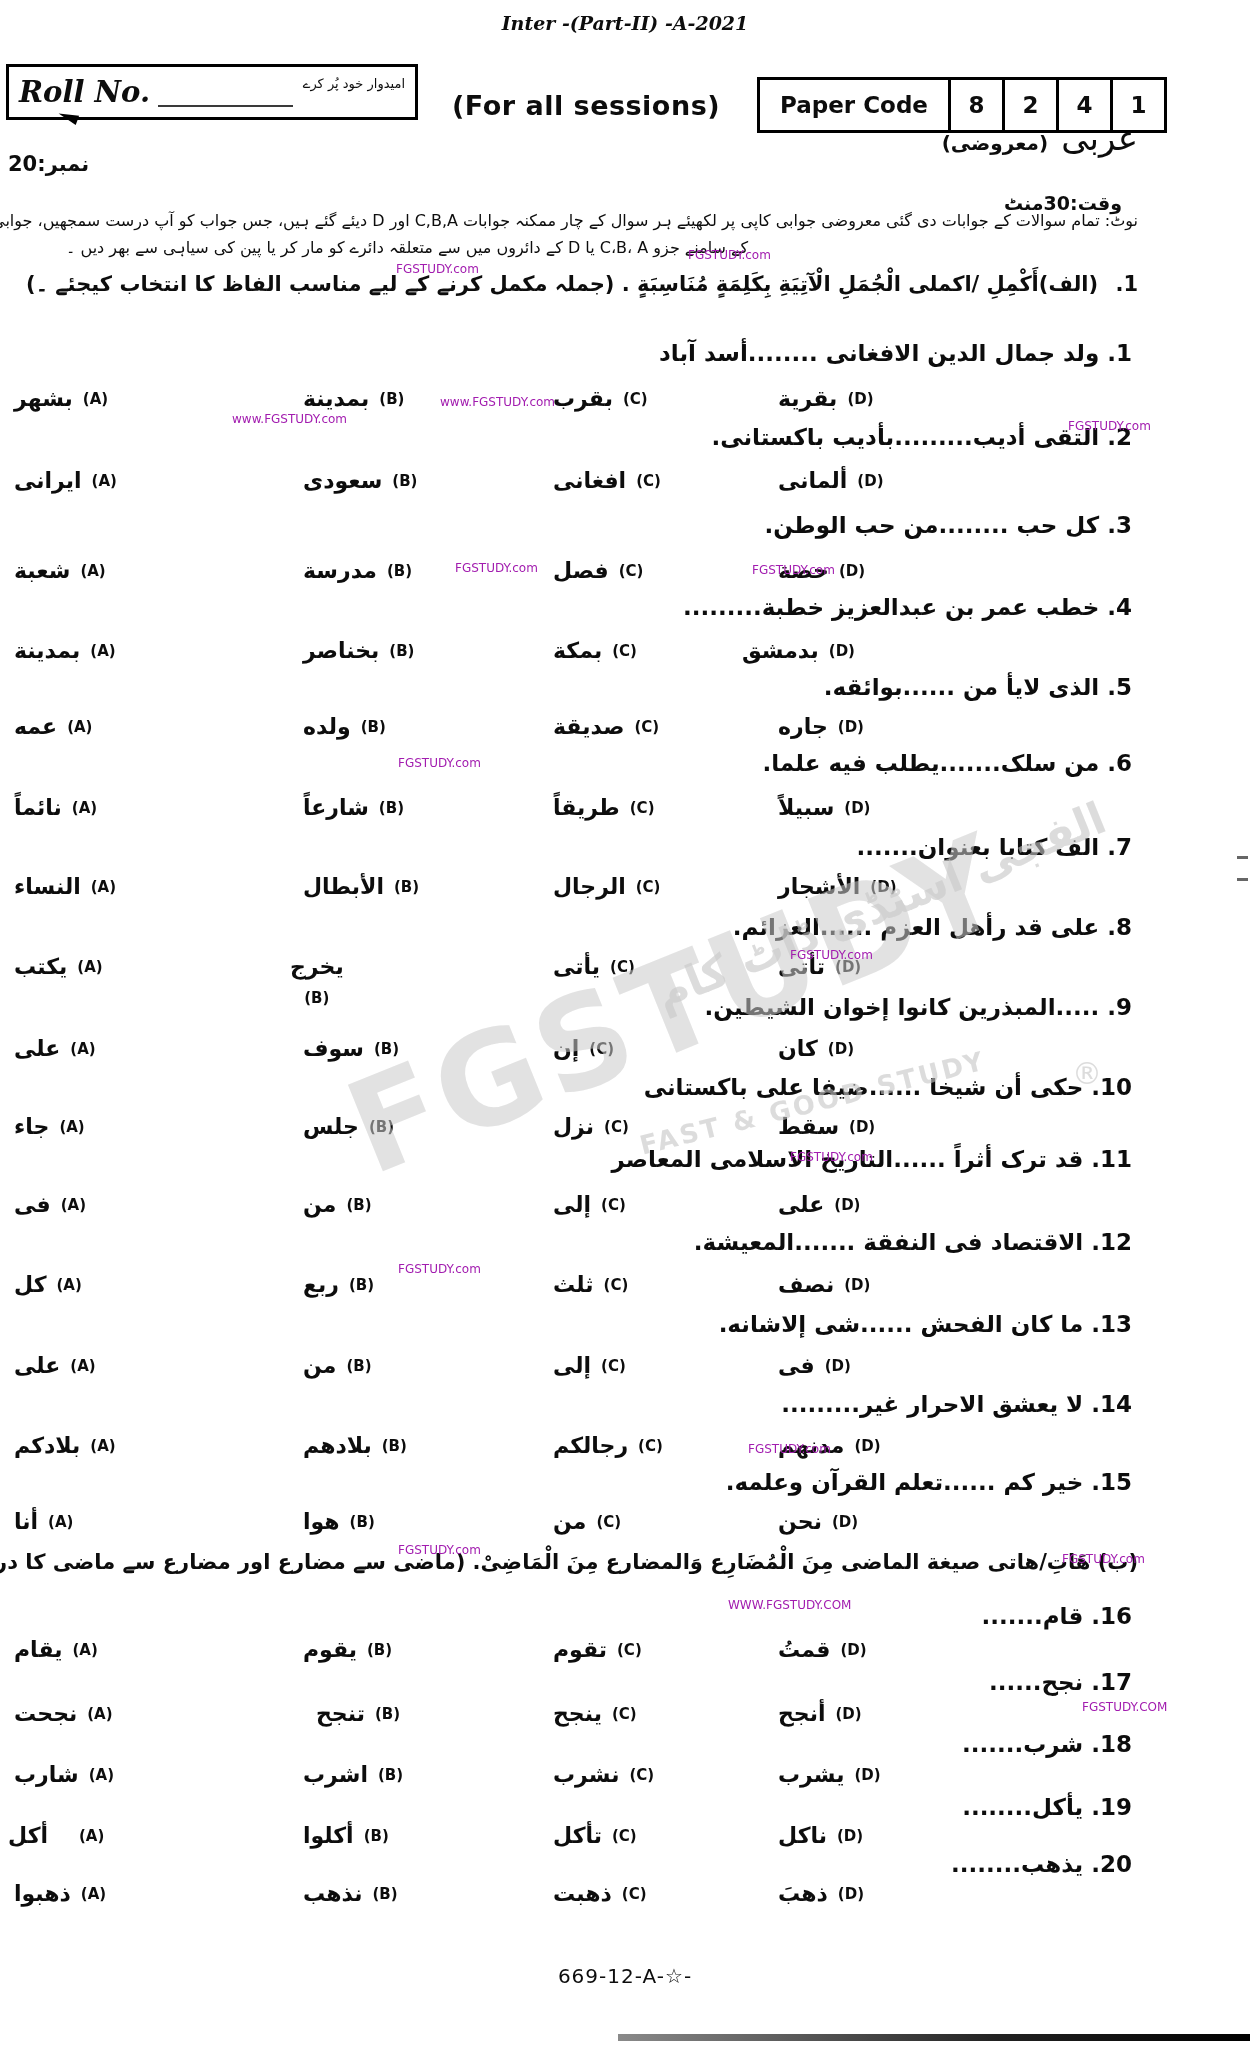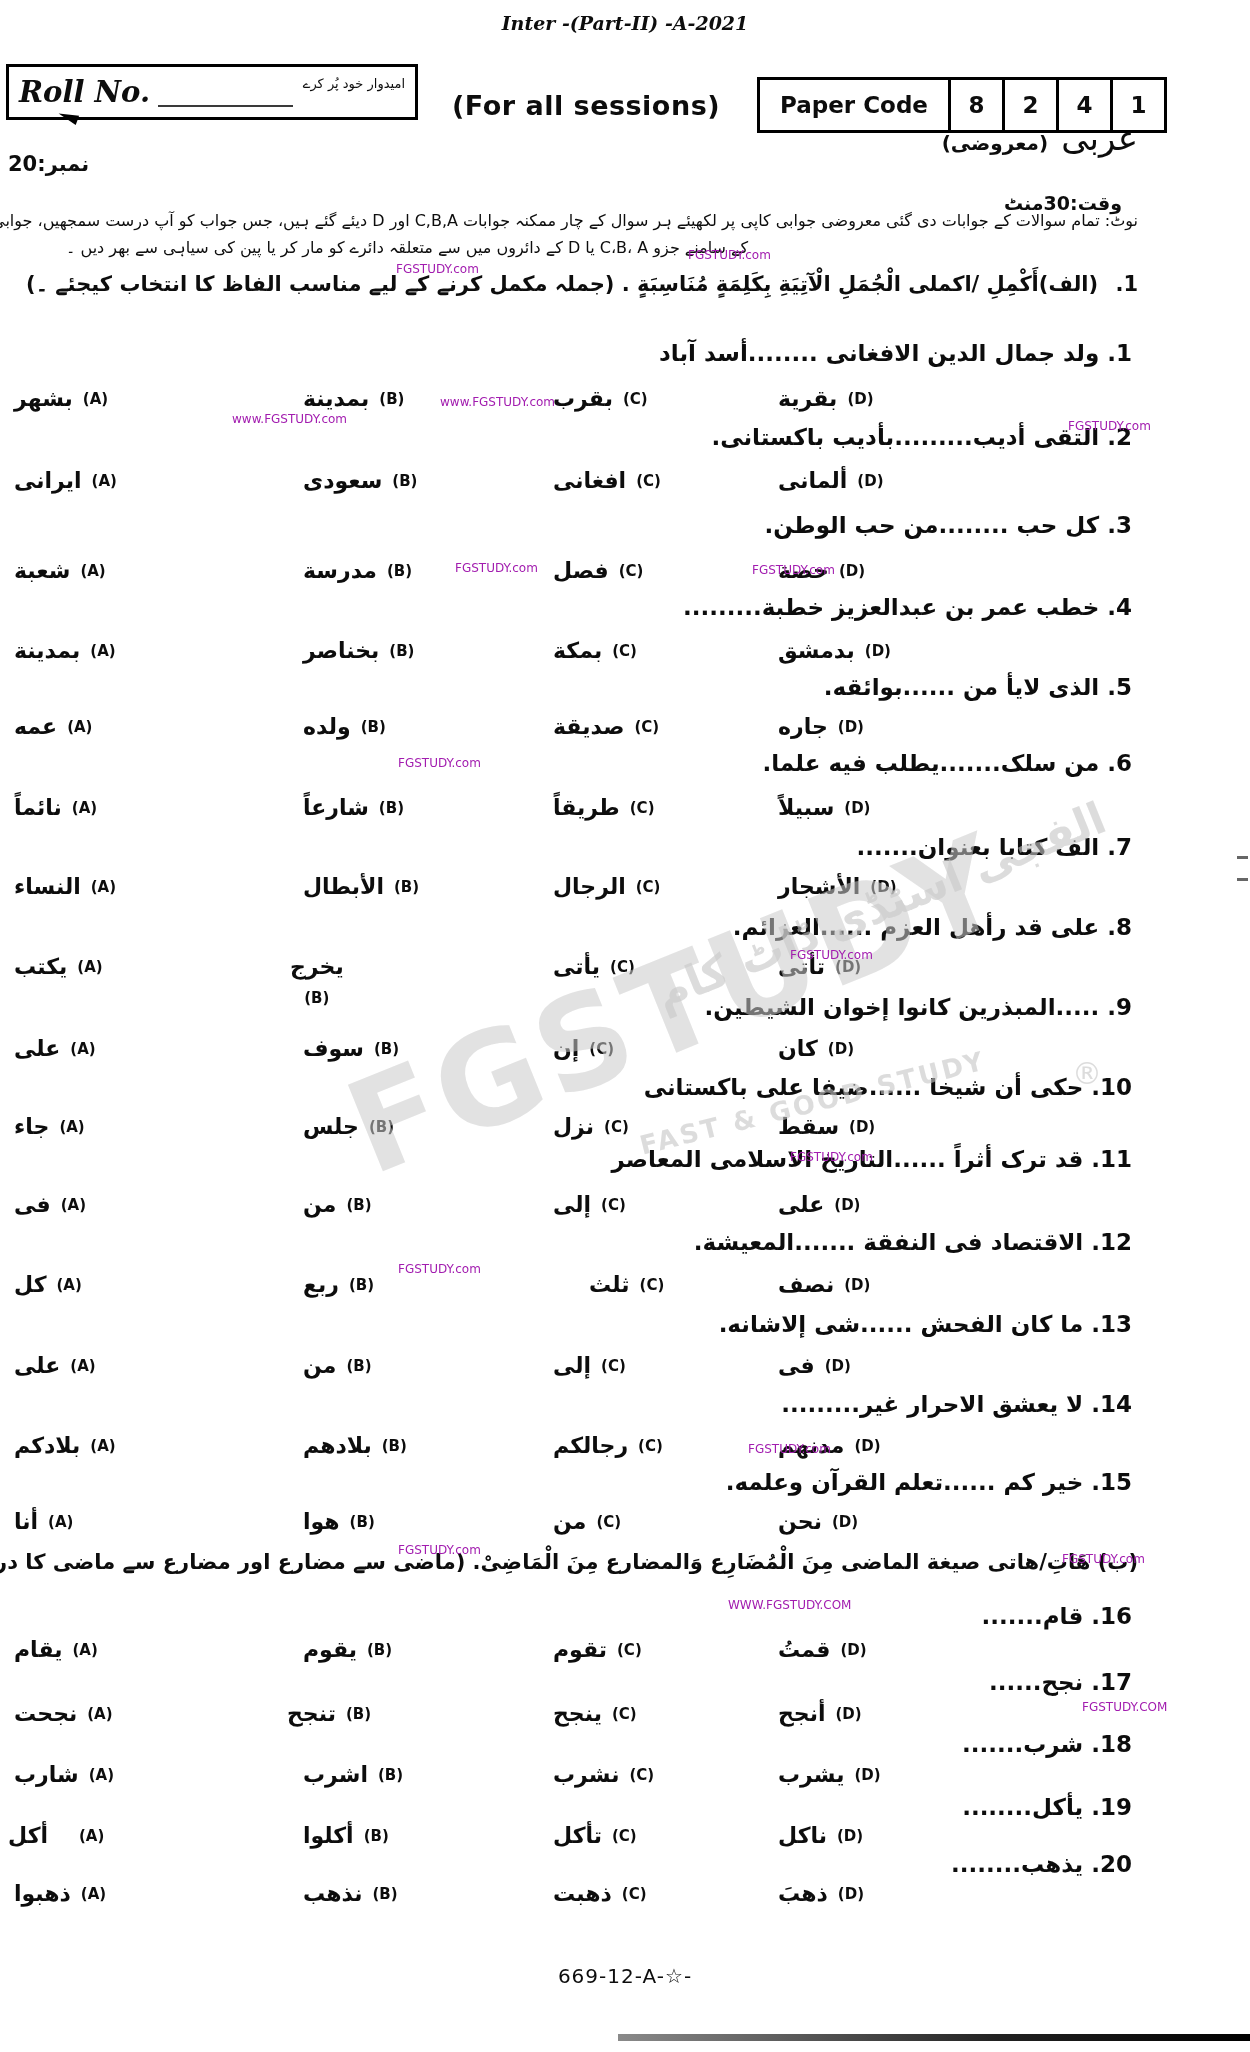--- a/index.html
+++ b/index.html
@@ -170,21 +170,21 @@
           <span class="ol">(A)</span>
         </div>
         <div class="opt" style="left: 303px;">
           <span class="ow" dir="rtl">بخناصر</span>
           <span class="ol">(B)</span>
         </div>
         <div class="opt" style="left: 553px;">
           <span class="ow" dir="rtl">بمكة</span>
           <span class="ol">(C)</span>
         </div>
-        <div class="opt" style="left: 778px;">
+        <div class="opt" style="left: 742px;">
           <span class="ow" dir="rtl">بدمشق</span>
           <span class="ol">(D)</span>
         </div>
       </div>
       <div class="abs stem" dir="rtl" style="top: 674px;">5. الذى لايأ من ......بوائقه.</div>
       <div class="abs optrow" style="top: 714px;">
         <div class="opt" style="left: 14px;">
           <span class="ow" dir="rtl">عمه</span>
           <span class="ol">(A)</span>
         </div>
@@ -318,21 +318,21 @@
       <div class="abs stem" dir="rtl" style="top: 1229px;">12. الاقتصاد فى النفقة .......المعيشة.</div>
       <div class="abs optrow" style="top: 1272px;">
         <div class="opt" style="left: 14px;">
           <span class="ow" dir="rtl">كل</span>
           <span class="ol">(A)</span>
         </div>
         <div class="opt" style="left: 303px;">
           <span class="ow" dir="rtl">ربع</span>
           <span class="ol">(B)</span>
         </div>
-        <div class="opt" style="left: 553px; margin-left: 36px;">
+        <div class="opt" style="left: 553px;">
           <span class="ow" dir="rtl">ثلث</span>
           <span class="ol">(C)</span>
         </div>
         <div class="opt" style="left: 778px;">
           <span class="ow" dir="rtl">نصف</span>
           <span class="ol">(D)</span>
         </div>
       </div>
       <div class="abs stem" dir="rtl" style="top: 1311px;">13. ما كان الفحش ......شى إلاشانه.</div>
       <div class="abs optrow" style="top: 1353px;">
@@ -409,21 +409,21 @@
           <span class="ow" dir="rtl">قمتُ</span>
           <span class="ol">(D)</span>
         </div>
       </div>
       <div class="abs stem" dir="rtl" style="top: 1669px;">17. نجح......</div>
       <div class="abs optrow" style="top: 1701px;">
         <div class="opt" style="left: 14px;">
           <span class="ow" dir="rtl">نجحت</span>
           <span class="ol">(A)</span>
         </div>
-        <div class="opt" style="left: 287px;">
+        <div class="opt" style="left: 316px;">
           <span class="ow" dir="rtl">تنجح</span>
           <span class="ol">(B)</span>
         </div>
         <div class="opt" style="left: 553px;">
           <span class="ow" dir="rtl">ينجح</span>
           <span class="ol">(C)</span>
         </div>
         <div class="opt" style="left: 778px;">
           <span class="ow" dir="rtl">أنجح</span>
           <span class="ol">(D)</span>

